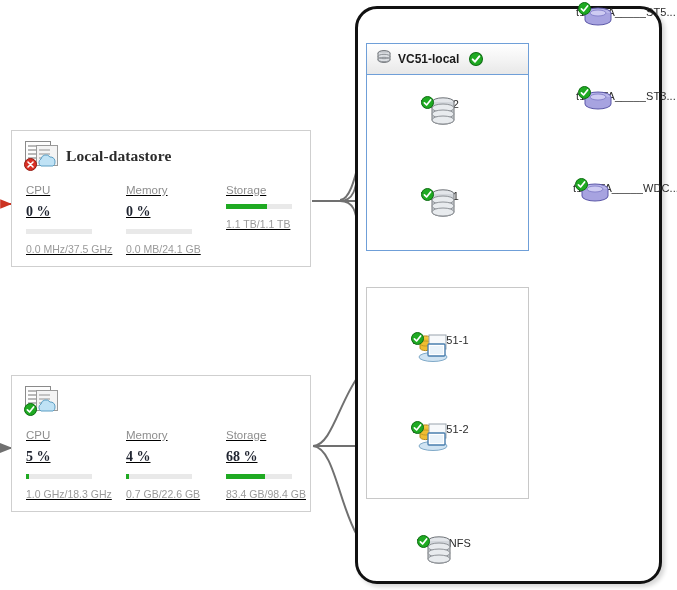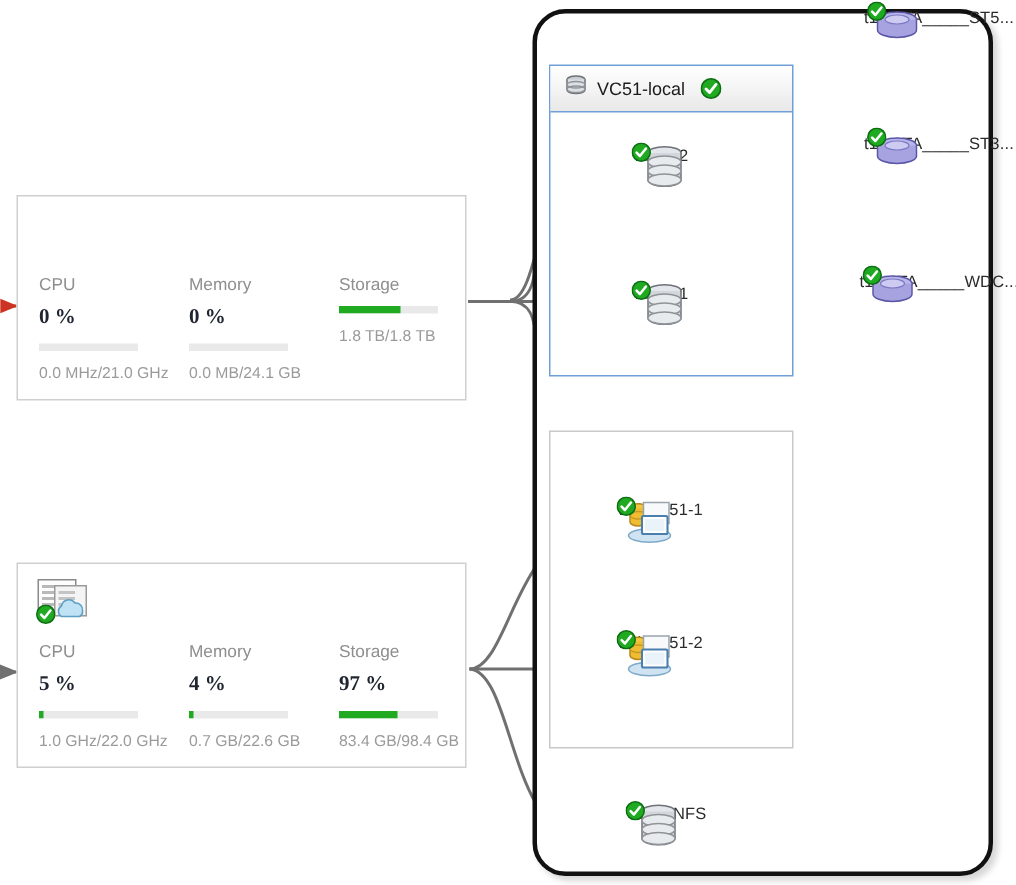--- a/index.html
+++ b/index.html
@@ -16,21 +16,21 @@
   }
   .ds-head{
     position:absolute;left:12px;top:10px;display:flex;align-items:center;gap:8px;
   }
   .ds-title{
     font-family:"Liberation Serif","DejaVu Serif",serif;
     font-size:15.5px;font-weight:bold;color:#2c2c2c;letter-spacing:.1px;
     white-space:nowrap;
   }
   .metrics{position:absolute;left:14px;top:52px;display:flex;}
-  .metric{width:100px;}
+  .metric{width:100px;text-decoration:underline;}
   .m-label{font-size:11.5px;color:#8e8e8e;line-height:14px;margin-bottom:7px;}
   .m-value{font-family:"Liberation Serif","DejaVu Serif",serif;
            font-size:14px;font-weight:bold;color:#1f2430;line-height:16px;margin-bottom:9px;}
   .m-bar{width:66px;height:5px;background:#e9e9e9;border-radius:0;overflow:hidden;margin-bottom:9px;}
   .m-bar > i{display:block;height:100%;background:#1faa22;}
   .m-sub{font-size:10.5px;color:#9a9a9a;white-space:nowrap;}
 
   
   .dsicon{position:relative;width:34px;height:30px;flex:0 0 34px;}
   .dsicon .rack{
@@ -67,21 +67,21 @@
 
   
   .group{position:absolute;box-sizing:border-box;background:#fff;}
   .group.blue{border:1px solid #6f9fd8;}
   .group.gray{border:1px solid #c8c8c8;}
   .group-head{
     position:relative;height:31px;box-sizing:border-box;
     display:flex;align-items:center;gap:6px;padding-left:9px;
     background:linear-gradient(to bottom,#ffffff 0%,#f3f3f3 55%,#e8e8e8 100%);
   }
-  .group.blue .group-head{border-bottom:1px solid #6f9fd8;}
+  .group.blue .group-head{border-bottom:1px solid #6f9fd8;font-weight:bold;}
   .group.gray .group-head{border-bottom:1px solid #c8c8c8;}
   .group-title{font-size:12px;color:#1b1b1b;white-space:nowrap;}
 
   
   .node{position:absolute;width:96px;text-align:center;}
   .node .gfx{position:relative;width:40px;height:36px;margin:0 auto 2px;}
   .node .cap{font-size:11px;color:#2b2b2b;white-space:nowrap;letter-spacing:.1px;}
   .node .nbadge{position:absolute;left:0px;bottom:3px;width:13px;height:13px;}
 
   
@@ -144,44 +144,73 @@
   </g>
   <g>
     <line x1="500" y1="106" x2="563" y2="106" stroke="#707070" stroke-width="2" marker-end="url(#ah)"></line>
   </g>
   <g>
     <line x1="500" y1="198" x2="563" y2="198" stroke="#707070" stroke-width="2" marker-end="url(#ah)"></line>
   </g>
 </svg>
 
 <div class="ds-panel" style="left:11px;top:130px;width:300px;height:137px;">
+  <div class="ds-head">
+    <span class="dsicon">
+      <span class="rack">
+          <i></i>
+          <i></i>
+          <i></i>
+          <i></i>
+          <u></u>
+          <u></u>
+        </span>
+      <span class="rack2">
+          <i></i>
+          <i></i>
+          <i></i>
+        </span>
+      <span class="cloud">
+        <svg width="22" height="13" viewBox="0 0 22 13">
+          <path d="M5,12 A4,4 0 0 1 5,5 A5,5 0 0 1 14,3 A4.5,4.5 0 0 1 19,8 A4,4 0 0 1 17,12 Z" fill="#bfe2f5" stroke="#5d9fc4" stroke-width="1"></path>
+        </svg>
+      </span>
+      <span class="badge">
+        <svg width="13" height="13" viewBox="0 0 13 13">
+          <circle cx="6.5" cy="6.5" r="6" fill="#d93025" stroke="#941b12" stroke-width="1"></circle>
+          <path d="M4,4 L9,9 M9,4 L4,9" stroke="#fff" stroke-width="1.6" stroke-linecap="round"></path>
+        </svg>
+      </span>
+    </span>
+    <span class="ds-title">Local-datastore</span>
+  </div>
 
   <div class="metrics">
     <div class="metric">
       <div class="m-label">CPU</div>
       <div class="m-value">0 %</div>
       <div class="m-bar">
           <i style="width: 0%;"></i>
         </div>
-      <div class="m-sub">0.0 MHz/21.0 GHz</div>
+      <div class="m-sub">0.0 MHz/37.5 GHz</div>
     </div>
     <div class="metric">
       <div class="m-label">Memory</div>
       <div class="m-value">0 %</div>
       <div class="m-bar">
           <i style="width: 0%;"></i>
         </div>
       <div class="m-sub">0.0 MB/24.1 GB</div>
     </div>
     <div class="metric">
       <div class="m-label">Storage</div>
       <div class="m-bar">
           <i style="width: 62%;"></i>
         </div>
-      <div class="m-sub">1.8 TB/1.8 TB</div>
+      <div class="m-sub">1.1 TB/1.1 TB</div>
     </div>
   </div>
 </div>
 
 <div class="ds-panel" style="left:11px;top:375px;width:300px;height:137px;">
   <div class="ds-head">
     <span class="dsicon">
       <span class="rack">
           <i></i>
           <i></i>
@@ -209,33 +238,33 @@
     </span>
   </div>
 
   <div class="metrics">
     <div class="metric">
       <div class="m-label">CPU</div>
       <div class="m-value">5 %</div>
       <div class="m-bar">
           <i style="width: 5%;"></i>
         </div>
-      <div class="m-sub">1.0 GHz/22.0 GHz</div>
+      <div class="m-sub">1.0 GHz/18.3 GHz</div>
     </div>
     <div class="metric">
       <div class="m-label">Memory</div>
       <div class="m-value">4 %</div>
       <div class="m-bar">
           <i style="width: 4%;"></i>
         </div>
       <div class="m-sub">0.7 GB/22.6 GB</div>
     </div>
     <div class="metric">
       <div class="m-label">Storage</div>
-      <div class="m-value">97 %</div>
+      <div class="m-value">68 %</div>
       <div class="m-bar">
           <i style="width: 59%;"></i>
         </div>
       <div class="m-sub">83.4 GB/98.4 GB</div>
     </div>
   </div>
 </div>
 
 <div class="canvas-box" style="left:355px;top:6px;width:307px;height:578px;"></div>
 

